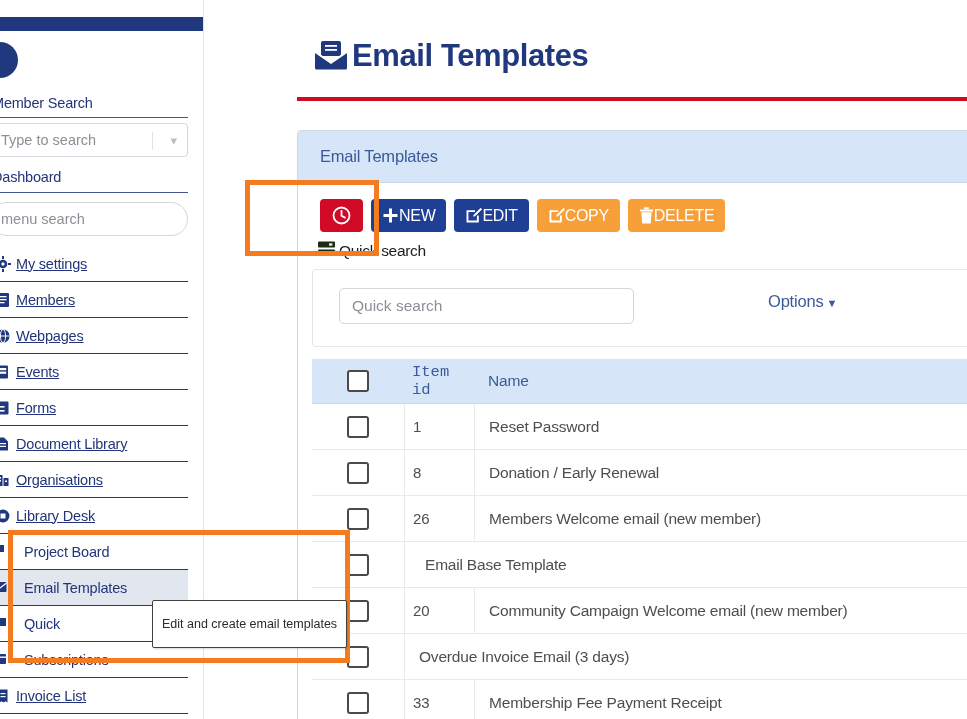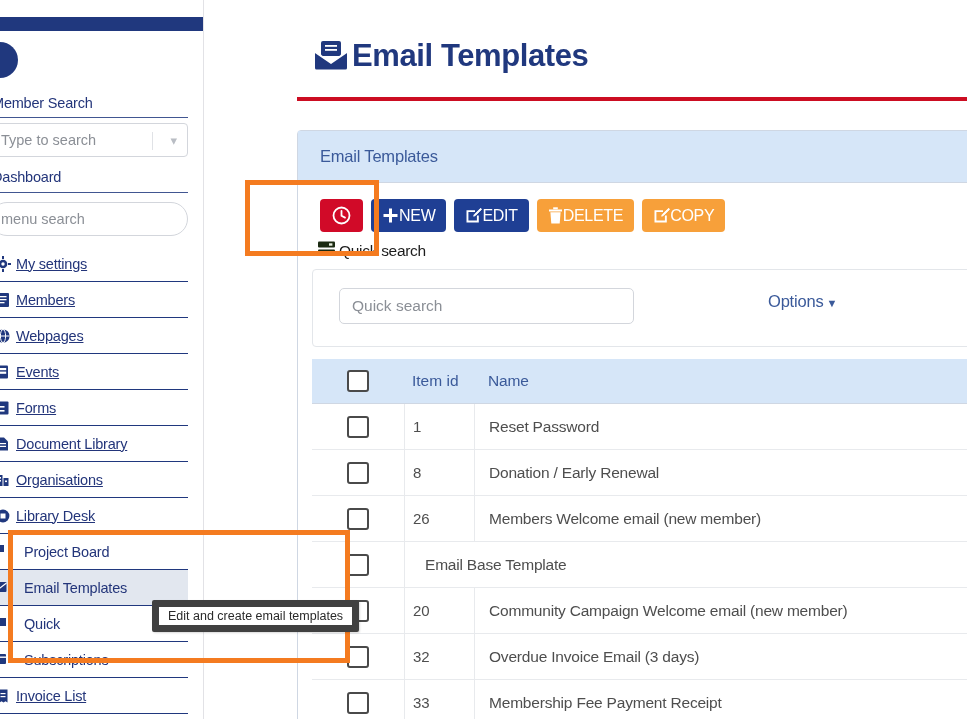--- a/index.html
+++ b/index.html
@@ -146,39 +146,39 @@
   .trow { display:flex; align-items:center; height:46px; border-bottom:1px solid #e8eaed; }
   .trow.hdr { height:45px; background:#d6e6f8; border-bottom:1px solid #cfd7e3; }
   .c-chk { width:92px; flex:0 0 92px; display:flex; align-items:center; justify-content:center; }
   .c-id  { width:70px; flex:0 0 70px; padding-left:8px; font-size:15px; color:#4e4e4e;
            border-left:1px solid #e8eaed; height:46px; display:flex; align-items:center; }
   .c-nm  { flex:1 1 auto; padding-left:14px; font-size:15.5px; color:#4e4e4e;
            border-left:1px solid #e8eaed; height:46px; display:flex; align-items:center;
            letter-spacing:-0.2px; }
   .trow.hdr .c-id, .trow.hdr .c-nm, .trow.hdr .c-st { border-left:none; height:45px;
            color:#3b5a9a; font-size:15.5px; }
-  .trow.hdr .c-id { padding-left:8px; }
+  .trow.hdr .c-id { padding-left:8px;font-family:Liberation Mono, monospace; }
   .trow.hdr .c-nm { padding-left:14px; }
   .chk {
     width:22px; height:22px; border:2px solid #4a4a4a; border-radius:3px; background:#fff;
   }
   .c-nm.indent { padding-left:20px; }
 
   
   .anno {
     position:absolute; border:5px solid #f47b20; background:transparent;
     pointer-events:none;
   }
   #anno-toolbar { left:245px; top:180px; width:134px; height:76px; }
   #anno-sidebar { left:8px; top:530px; width:342px; height:133px; }
 
   #tooltip {
     position:absolute; left:152px; top:600px;
-    background:#fff; border:7px solid #404040; border-radius:2px;
-    padding:2px 9px; font-size:12.5px; color:#2a2a2a;
+    background:#fff; border:1px solid #404040; border-radius:2px;
+    padding:16px 9px; font-size:12.5px; color:#2a2a2a;
     box-shadow:1px 1px 2px rgba(0,0,0,.15);
     white-space:nowrap;
   }
 </style>
 </head>
 <body>
 
 <div id="root">
 
   <div id="sidebar">
@@ -365,36 +365,36 @@
             <span>
               <svg width="17" height="17" viewBox="0 0 17 17">
                 <path d="M1.5 3.2h8.5v1.9H3.4v8.5h8.5V8.4h1.9v7.1H1.5z" fill="#fff"></path>
                 <path d="M15.6 1.3l1 1-6.3 6.3-1.6.6.6-1.6z" fill="#fff" stroke="#fff" stroke-width=".9" stroke-linejoin="round"></path>
               </svg>
             </span>
             <span>EDIT</span>
           </button>
           <button class="btn orange">
             <span>
+              <svg width="17" height="17" viewBox="0 0 17 17">
+                <path d="M1.5 3.2h8.5v1.9H3.4v8.5h8.5V8.4h1.9v7.1H1.5z" fill="#fff"></path>
+                <path d="M15.6 1.3l1 1-6.3 6.3-1.6.6.6-1.6z" fill="#fff" stroke="#fff" stroke-width=".9" stroke-linejoin="round"></path>
+              </svg>
+            </span>
+            <span>COPY</span>
+          </button>
+          <button class="btn orange">
+            <span>
               <svg width="15" height="17" viewBox="0 0 15 17">
                 <rect x="1" y="2.5" width="13" height="2" fill="#fff"></rect>
                 <rect x="5.2" y="0.3" width="4.6" height="2" fill="#fff"></rect>
                 <path d="M2.4 5.2h10.2l-.9 11.2H3.3z" fill="#fff"></path>
               </svg>
             </span>
             <span>DELETE</span>
-          </button>
-          <button class="btn orange">
-            <span>
-              <svg width="17" height="17" viewBox="0 0 17 17">
-                <path d="M1.5 3.2h8.5v1.9H3.4v8.5h8.5V8.4h1.9v7.1H1.5z" fill="#fff"></path>
-                <path d="M15.6 1.3l1 1-6.3 6.3-1.6.6.6-1.6z" fill="#fff" stroke="#fff" stroke-width=".9" stroke-linejoin="round"></path>
-              </svg>
-            </span>
-            <span>COPY</span>
           </button>
         </div>
 
       <div id="quick-search-label">
         <span>
           <svg width="17" height="15" viewBox="0 0 17 15">
             <rect x="0" y="0.5" width="17" height="6" rx="1" fill="#1b2a12"></rect>
             <rect x="0" y="8.5" width="17" height="6" rx="1" fill="#1b2a12"></rect>
             <rect x="11" y="2.3" width="3.4" height="2.4" fill="#e8efe0"></rect>
             <rect x="11" y="10.3" width="3.4" height="2.4" fill="#e8efe0"></rect>
@@ -451,21 +451,20 @@
     <div class="c-chk">
       <div class="chk"></div>
             </div>
     <div class="c-id">20</div>
     <div class="c-nm">Community Campaign Welcome email (new member)</div>
     </div>
           <div class="trow">
     <div class="c-chk">
       <div class="chk"></div>
             </div>
-    <div class="c-id">32</div>
     <div class="c-nm">Overdue Invoice Email (3 days)</div>
     </div>
           <div class="trow">
     <div class="c-chk">
       <div class="chk"></div>
             </div>
     <div class="c-id">33</div>
     <div class="c-nm">Membership Fee Payment Receipt</div>
     </div>
         </div>

